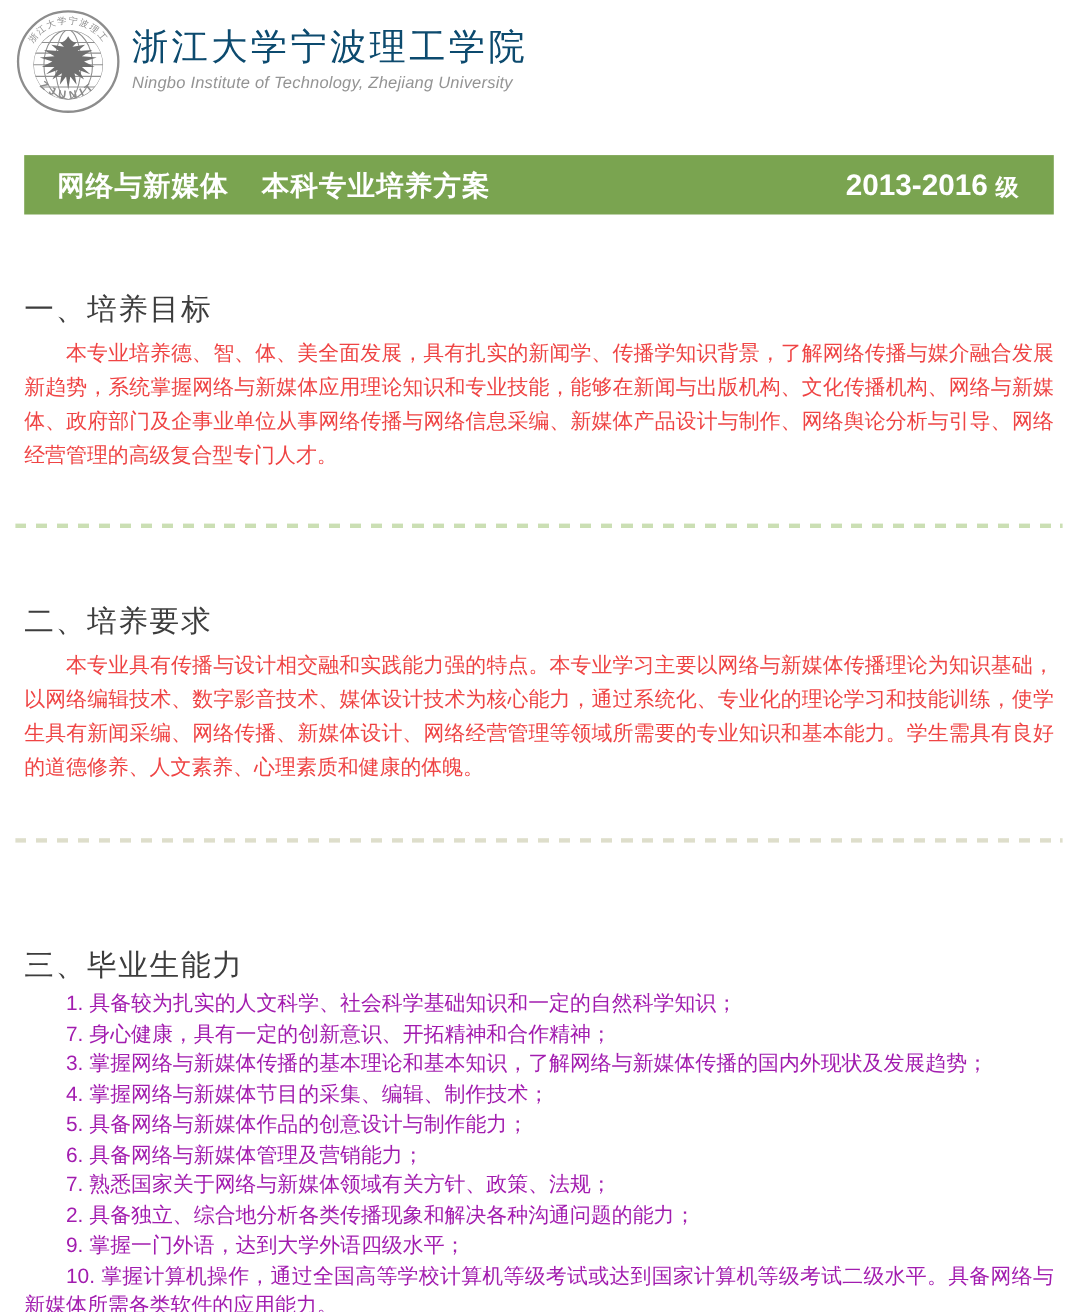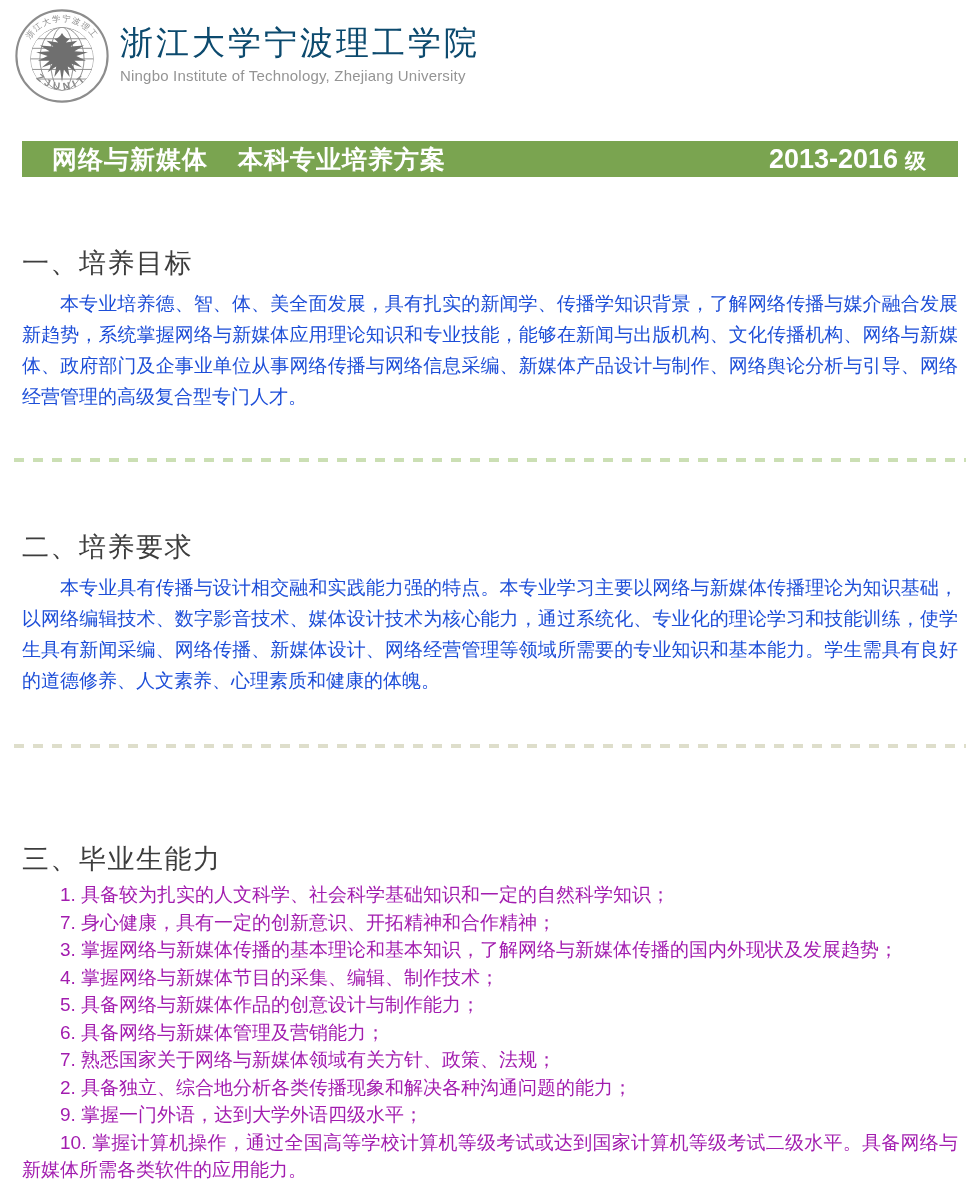--- a/index.html
+++ b/index.html
@@ -28,25 +28,26 @@
     letter-spacing:3px;
     line-height:38px;
     white-space:nowrap;
   }
   .uni-en{
     font-size:15px;
     color:#949494;
     margin-top:5px;
     letter-spacing:0.2px;
     white-space:nowrap;
+    font-style:italic;
   }
   
   .banner{
     margin:37px 22px 0 22px;
-    height:36px;
+    height:54px;
     background:#7aa450;
     display:flex;
     align-items:center;
     justify-content:space-between;
     padding:0 32px 0 30px;
     box-sizing:border-box;
     color:#ffffff;
   }
   .banner-title{
     font-size:25px;
@@ -71,21 +72,21 @@
     letter-spacing:1.5px;
   }
   .h2-x{margin-top:71px;}
   .h3-x{margin-top:97px;}
   .section-body{
     margin:11px 22px 0 22px;
     font-size:19px;
     line-height:31px;
     text-align:justify;
     text-indent:2em;
-    color:#1d4ed8;
+    color:#ef4444;
   }
   
   .divider{
     height:4px;
     margin:46px 14px 0 14px;
     background:repeating-linear-gradient(90deg,#cbdfb4 0 10px,transparent 10px 19px);
   }
   .divider-2{
     margin-top:48px;
     background:repeating-linear-gradient(90deg,#dedecb 0 10px,transparent 10px 19px);

